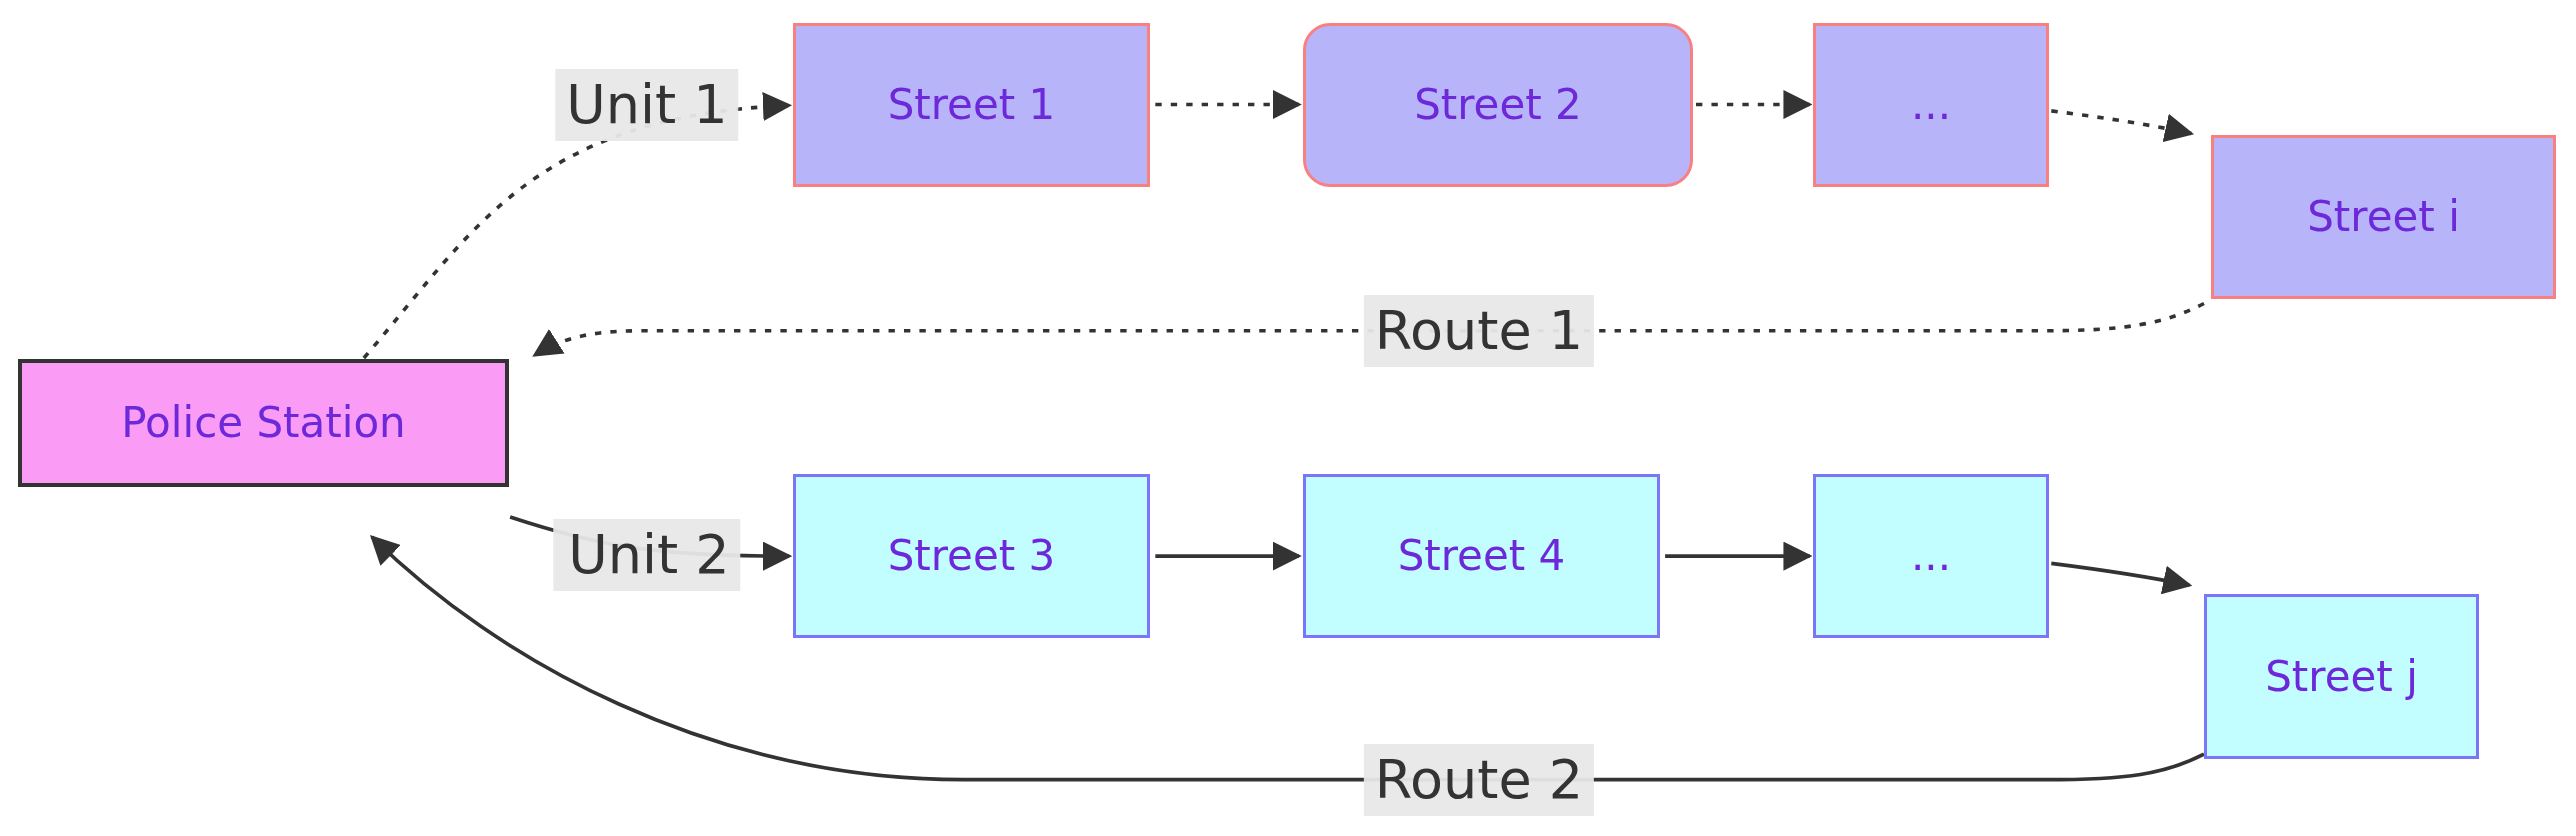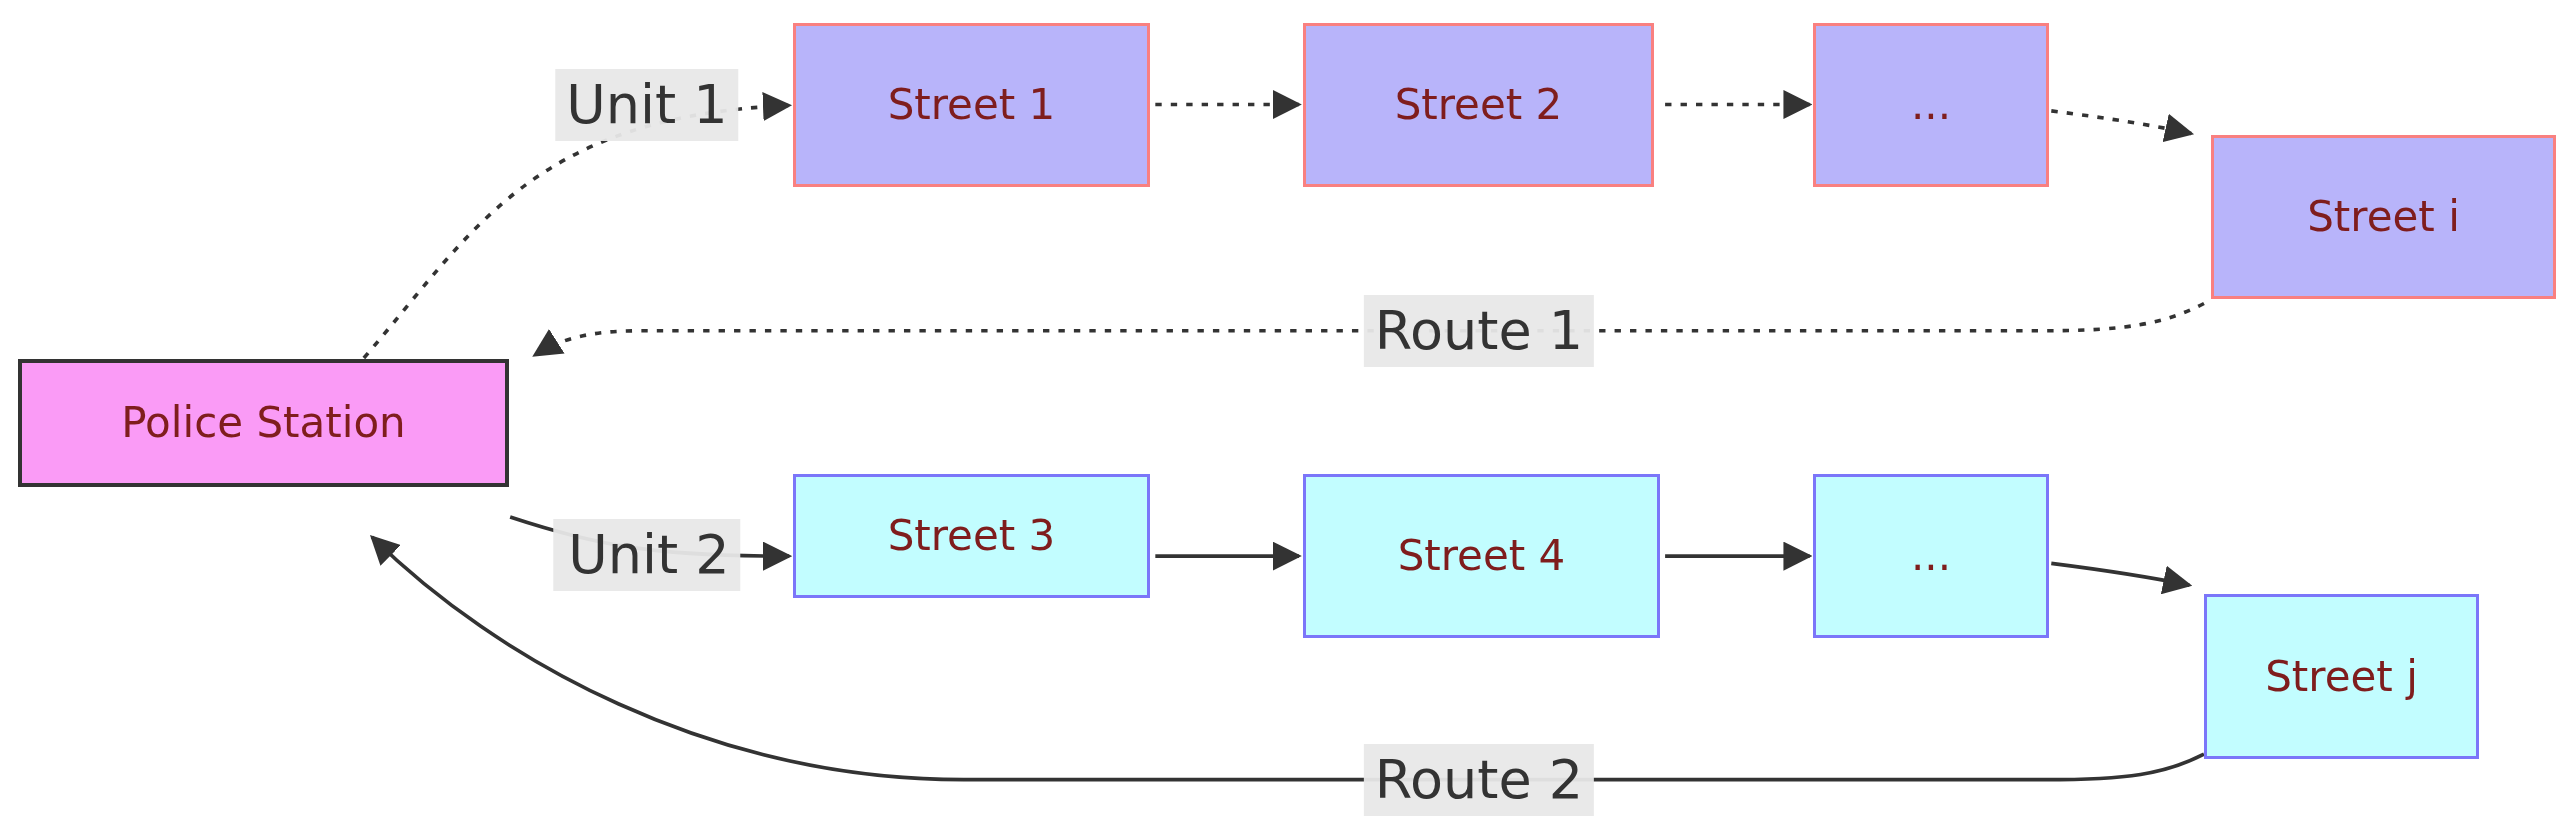--- a/index.html
+++ b/index.html
@@ -10,34 +10,34 @@
     font-family:"DejaVu Sans","Liberation Sans",sans-serif;
     overflow:hidden;
   }
   #edges{position:absolute;left:0;top:0;width:2576px;height:836px;z-index:1;}
   .edge{stroke:#333333;stroke-width:4;fill:none;}
   .edge.dotted{stroke-dasharray:7 10;}
   .node{
     position:absolute;z-index:2;
     display:flex;align-items:center;justify-content:center;
     box-sizing:border-box;
-    color:#7f1d1d;font-size:42px;line-height:1;
+    color:#6d28d9;font-size:42px;line-height:1;
     text-align:center;
   }
   .node.police{
     left:18px;top:359px;width:491px;height:128px;
     background:#fa9bf6;border:4.5px solid #333333;
   }
   .node.purple{background:#b8b4fa;border:3.6px solid #f98080;}
   .node.cyan{background:#c2fdff;border:3.6px solid #7b76f9;}
   .n-s1{left:793px;top:23px;width:357px;height:164px;}
-  .n-s2{left:1303px;top:23px;width:351px;height:164px;}
+  .n-s2{left:1303px;top:23px;width:390px;height:164px;border-radius:27px;}
   .n-d1{left:1813px;top:23px;width:236px;height:164px;}
   .n-si{left:2204px;top:135px;width:345px;height:164px;margin-left:7px;}
-  .n-s3{left:793px;top:474px;width:357px;height:124px;}
+  .n-s3{left:793px;top:474px;width:357px;height:164px;}
   .n-s4{left:1303px;top:474px;width:357px;height:164px;}
   .n-d2{left:1813px;top:474px;width:236px;height:164px;}
   .n-sj{left:2204px;top:586px;width:275px;height:165px;margin-top:8px;}
   .edge-label{
     position:absolute;z-index:3;
     transform:translate(-50%,-50%);
     background:rgba(232,232,232,0.95);
     color:#333333;font-size:54px;line-height:1;
     padding:9px 11px;white-space:nowrap;
   }

